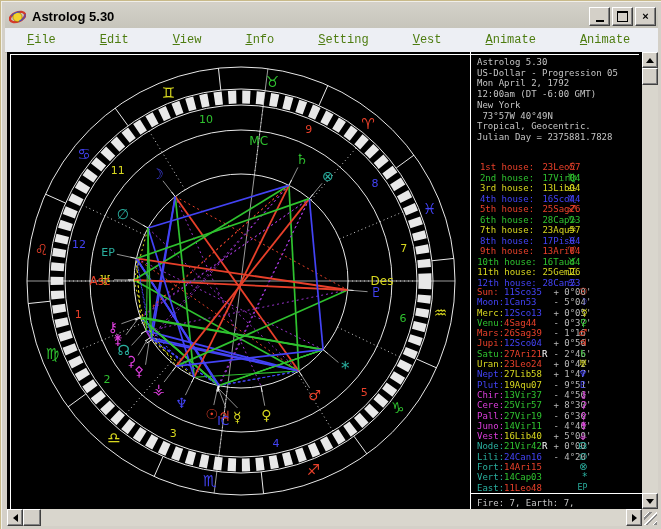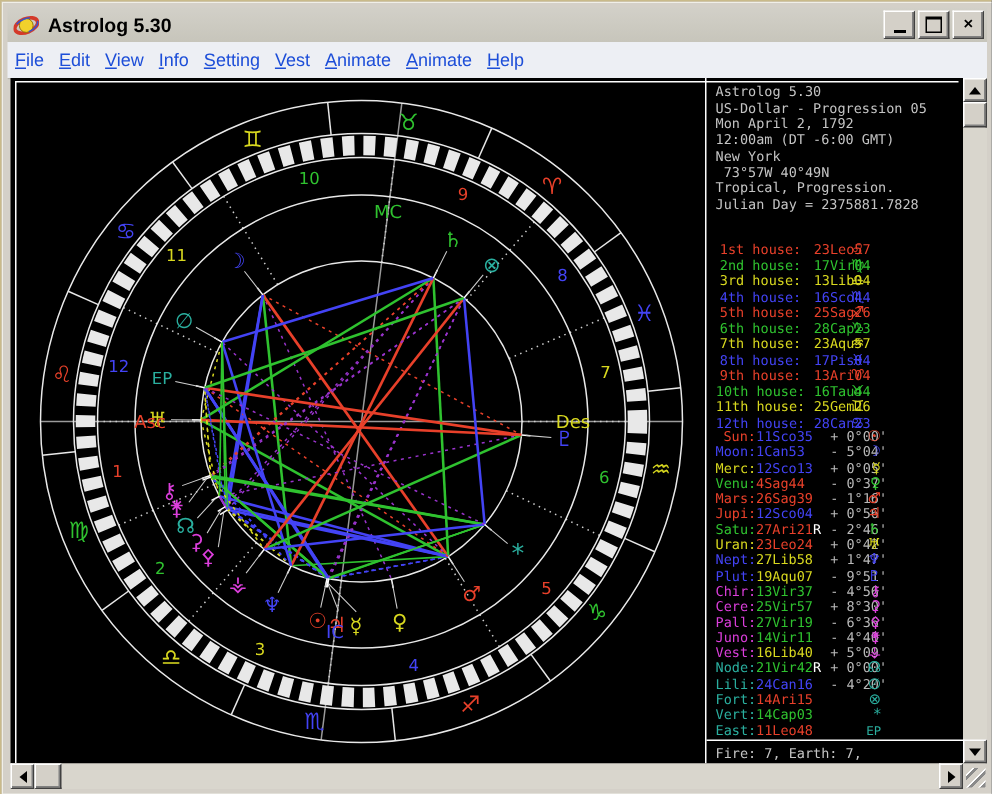--- a/index.html
+++ b/index.html
@@ -12,38 +12,38 @@
   #title-text{font-size:13px;font-weight:bold;color:#000;}
   #win-buttons{margin-left:auto;display:flex;gap:2px;padding-right:2px;}
   .wbtn{width:19px;height:17px;background:#d4d0c8;border:1px solid;
        border-color:#fff #404040 #404040 #fff;box-shadow:inset -1px -1px 0 #808080;
        display:flex;align-items:center;justify-content:center;font-size:11px;
        font-weight:bold;color:#000;line-height:1;}
   .minbar{width:8px;height:2px;background:#000;margin-top:8px;}
   .maxbox{width:9px;height:8px;border:1px solid #000;border-top:2px solid #000;}
   #menubar{position:absolute;left:4px;top:27px;right:4px;height:24px;
        background:#edeff4;border-bottom:1px solid #b9b6ac;display:flex;align-items:center;}
-  .menu-item{font-size:12px;color:#1d4ed8;padding:3px 5px;}
+  .menu-item{font-size:12px;color:#4d7c0f;padding:3px 22px;font-family:Liberation Mono, monospace;}
   .menu-item::first-letter{text-decoration:underline;}
   #canvas{position:absolute;left:6px;top:51px;width:635px;height:457px;background:#000;overflow:hidden;}
   .frameline{position:absolute;background:#fff;}
   #wheel-svg{position:absolute;left:0;top:0;}
   #panel{position:absolute;left:463px;top:0;bottom:0;width:172px;
        border-left:1px solid #fff;padding-left:6px;box-sizing:border-box;
        font-family:"DejaVu Sans Mono",monospace;font-size:9px;line-height:10.7px;
        color:#c4c4c4;white-space:pre;}
   #panel-header{position:absolute;left:6px;top:5px;}
   #panel-houses{position:absolute;left:6px;top:110px;line-height:10.5px;}
   #panel-objects{position:absolute;left:6px;top:235px;line-height:10.3px;}
   #panel-sep{position:absolute;left:0px;right:0px;top:441px;height:1px;background:#fff;}
   #panel-footer{position:absolute;left:6px;top:446px;}
   .prow{position:relative;height:10.5px;}
   .orow{position:relative;height:10.3px;}
   .hl{display:inline-block;width:60px;text-align:center;}
-  .pl{display:inline-block;width:27px;text-align:right;}
+  .pl{display:inline-block;width:27px;}
   .pv{display:inline-block;width:38px;text-align:left;}
   .pr{display:inline-block;width:6px;color:#fff;}
   .rglyph{position:absolute;right:4px;top:0;font-family:"DejaVu Sans",sans-serif;font-size:10px;}
   
   .sb{position:absolute;background:#d9d6cd;}
   #vscroll{left:641px;top:51px;width:16px;height:457px;}
   #hscroll{left:6px;top:508px;width:635px;height:17px;}
   #corner{position:absolute;left:641px;top:508px;width:16px;height:17px;
         background:#d4d0c8;}
   #grip{position:absolute;right:1px;bottom:1px;width:13px;height:13px;
@@ -294,21 +294,21 @@
         <line x1="127.00492981431177" y1="227.97288950952333" x2="121.00520625249747" y2="227.91529452874892" stroke="#fff" stroke-width="1"></line>
         <line x1="107.00585127493079" y1="227.78090624027533" x2="124.00506803340461" y2="227.94409201913612" stroke="#cfcfcf" stroke-width="0.7"></line>
         <text x="98.00626593220935" y="227.69451376911374" fill="#d8d81f" font-size="14" text-anchor="middle" dy="0.36em" font-family="&quot;DejaVu Sans&quot;,sans-serif">♅</text>
         <text x="93" y="229" fill="#e8402a" font-size="12" text-anchor="middle" dy="0.36em" font-family="&quot;DejaVu Sans&quot;,sans-serif">Asc</text>
         <text x="216.27918496103462" y="368.8819956761941" fill="#4343f5" font-size="12" text-anchor="middle" dy="0.36em" font-family="&quot;DejaVu Sans&quot;,sans-serif">IC</text>
         <text x="375" y="229.00000000000003" fill="#d8d81f" font-size="12" text-anchor="middle" dy="0.36em" font-family="&quot;DejaVu Sans&quot;,sans-serif">Des</text>
         <text x="251.72081503896547" y="89.11800432380593" fill="#2fc22f" font-size="12" text-anchor="middle" dy="0.36em" font-family="&quot;DejaVu Sans&quot;,sans-serif">MC</text>
       </svg>
 
     <div id="panel">
-      <div id="panel-header"><div>Astrolog 5.30</div><div>US-Dollar - Progression 05</div><div>Mon April 2, 1792</div><div>12:00am (DT -6:00 GMT)</div><div>New York</div><div> 73°57W 40°49N</div><div>Tropical, Progression.</div><div>Julian Day = 2375881.7828</div></div>
+      <div id="panel-header"><div>Astrolog 5.30</div><div>US-Dollar - Progression 05</div><div>Mon April 2, 1792</div><div>12:00am (DT -6:00 GMT)</div><div>New York</div><div> 73°57W 40°49N</div><div>Tropical, Geocentric.</div><div>Julian Day = 2375881.7828</div></div>
       <div id="panel-houses"><div class="prow" style="color: rgb(232, 64, 42);"><span class="hl">1st house:</span><span> 23Leo57</span><span class="rglyph">♌</span></div><div class="prow" style="color: rgb(47, 194, 47);"><span class="hl">2nd house:</span><span> 17Vir04</span><span class="rglyph">♍</span></div><div class="prow" style="color: rgb(216, 216, 31);"><span class="hl">3rd house:</span><span> 13Lib04</span><span class="rglyph">♎</span></div><div class="prow" style="color: rgb(67, 67, 245);"><span class="hl">4th house:</span><span> 16Sco44</span><span class="rglyph">♏</span></div><div class="prow" style="color: rgb(232, 64, 42);"><span class="hl">5th house:</span><span> 25Sag26</span><span class="rglyph">♐</span></div><div class="prow" style="color: rgb(47, 194, 47);"><span class="hl">6th house:</span><span> 28Cap23</span><span class="rglyph">♑</span></div><div class="prow" style="color: rgb(216, 216, 31);"><span class="hl">7th house:</span><span> 23Aqu57</span><span class="rglyph">♒</span></div><div class="prow" style="color: rgb(67, 67, 245);"><span class="hl">8th house:</span><span> 17Pis04</span><span class="rglyph">♓</span></div><div class="prow" style="color: rgb(232, 64, 42);"><span class="hl">9th house:</span><span> 13Ari04</span><span class="rglyph">♈</span></div><div class="prow" style="color: rgb(47, 194, 47);"><span class="hl">10th house:</span><span> 16Tau44</span><span class="rglyph">♉</span></div><div class="prow" style="color: rgb(216, 216, 31);"><span class="hl">11th house:</span><span> 25Gem26</span><span class="rglyph">♊</span></div><div class="prow" style="color: rgb(67, 67, 245);"><span class="hl">12th house:</span><span> 28Can23</span><span class="rglyph">♋</span></div></div>
       <div id="panel-objects"><div class="orow"><span class="pl" style="color: rgb(232, 64, 42);">Sun:</span><span class="pv" style="color: rgb(67, 67, 245);">11Sco35</span><span class="pr"> </span><span style="color: rgb(184, 184, 184);"> + 0°00'</span><span class="rglyph" style="color: rgb(232, 64, 42);">☉</span></div><div class="orow"><span class="pl" style="color: rgb(67, 67, 245);">Moon:</span><span class="pv" style="color: rgb(67, 67, 245);">1Can53</span><span class="pr"> </span><span style="color: rgb(184, 184, 184);"> - 5°04'</span><span class="rglyph" style="color: rgb(67, 67, 245);">☽</span></div><div class="orow"><span class="pl" style="color: rgb(216, 216, 31);">Merc:</span><span class="pv" style="color: rgb(67, 67, 245);">12Sco13</span><span class="pr"> </span><span style="color: rgb(184, 184, 184);"> + 0°05'</span><span class="rglyph" style="color: rgb(216, 216, 31);">☿</span></div><div class="orow"><span class="pl" style="color: rgb(47, 194, 47);">Venu:</span><span class="pv" style="color: rgb(232, 64, 42);">4Sag44</span><span class="pr"> </span><span style="color: rgb(184, 184, 184);"> - 0°37'</span><span class="rglyph" style="color: rgb(47, 194, 47);">♀</span></div><div class="orow"><span class="pl" style="color: rgb(232, 64, 42);">Mars:</span><span class="pv" style="color: rgb(232, 64, 42);">26Sag39</span><span class="pr"> </span><span style="color: rgb(184, 184, 184);"> - 1°16'</span><span class="rglyph" style="color: rgb(232, 64, 42);">♂</span></div><div class="orow"><span class="pl" style="color: rgb(232, 64, 42);">Jupi:</span><span class="pv" style="color: rgb(67, 67, 245);">12Sco04</span><span class="pr"> </span><span style="color: rgb(184, 184, 184);"> + 0°56'</span><span class="rglyph" style="color: rgb(232, 64, 42);">♃</span></div><div class="orow"><span class="pl" style="color: rgb(47, 194, 47);">Satu:</span><span class="pv" style="color: rgb(232, 64, 42);">27Ari21</span><span class="pr">R</span><span style="color: rgb(184, 184, 184);"> - 2°46'</span><span class="rglyph" style="color: rgb(47, 194, 47);">♄</span></div><div class="orow"><span class="pl" style="color: rgb(216, 216, 31);">Uran:</span><span class="pv" style="color: rgb(232, 64, 42);">23Leo24</span><span class="pr"> </span><span style="color: rgb(184, 184, 184);"> + 0°42'</span><span class="rglyph" style="color: rgb(216, 216, 31);">♅</span></div><div class="orow"><span class="pl" style="color: rgb(67, 67, 245);">Nept:</span><span class="pv" style="color: rgb(216, 216, 31);">27Lib58</span><span class="pr"> </span><span style="color: rgb(184, 184, 184);"> + 1°47'</span><span class="rglyph" style="color: rgb(67, 67, 245);">♆</span></div><div class="orow"><span class="pl" style="color: rgb(67, 67, 245);">Plut:</span><span class="pv" style="color: rgb(216, 216, 31);">19Aqu07</span><span class="pr"> </span><span style="color: rgb(184, 184, 184);"> - 9°51'</span><span class="rglyph" style="color: rgb(67, 67, 245);">♇</span></div><div class="orow"><span class="pl" style="color: rgb(220, 62, 220);">Chir:</span><span class="pv" style="color: rgb(47, 194, 47);">13Vir37</span><span class="pr"> </span><span style="color: rgb(184, 184, 184);"> - 4°56'</span><span class="rglyph" style="color: rgb(220, 62, 220);">⚷</span></div><div class="orow"><span class="pl" style="color: rgb(220, 62, 220);">Cere:</span><span class="pv" style="color: rgb(47, 194, 47);">25Vir57</span><span class="pr"> </span><span style="color: rgb(184, 184, 184);"> + 8°30'</span><span class="rglyph" style="color: rgb(220, 62, 220);">⚳</span></div><div class="orow"><span class="pl" style="color: rgb(220, 62, 220);">Pall:</span><span class="pv" style="color: rgb(47, 194, 47);">27Vir19</span><span class="pr"> </span><span style="color: rgb(184, 184, 184);"> - 6°36'</span><span class="rglyph" style="color: rgb(220, 62, 220);">⚴</span></div><div class="orow"><span class="pl" style="color: rgb(220, 62, 220);">Juno:</span><span class="pv" style="color: rgb(47, 194, 47);">14Vir11</span><span class="pr"> </span><span style="color: rgb(184, 184, 184);"> - 4°40'</span><span class="rglyph" style="color: rgb(220, 62, 220);">⚵</span></div><div class="orow"><span class="pl" style="color: rgb(220, 62, 220);">Vest:</span><span class="pv" style="color: rgb(216, 216, 31);">16Lib40</span><span class="pr"> </span><span style="color: rgb(184, 184, 184);"> + 5°09'</span><span class="rglyph" style="color: rgb(220, 62, 220);">⚶</span></div><div class="orow"><span class="pl" style="color: rgb(42, 175, 159);">Node:</span><span class="pv" style="color: rgb(47, 194, 47);">21Vir42</span><span class="pr">R</span><span style="color: rgb(184, 184, 184);"> + 0°00'</span><span class="rglyph" style="color: rgb(42, 175, 159);">☊</span></div><div class="orow"><span class="pl" style="color: rgb(42, 175, 159);">Lili:</span><span class="pv" style="color: rgb(67, 67, 245);">24Can16</span><span class="pr"> </span><span style="color: rgb(184, 184, 184);"> - 4°20'</span><span class="rglyph" style="color: rgb(42, 175, 159);">∅</span></div><div class="orow"><span class="pl" style="color: rgb(42, 175, 159);">Fort:</span><span class="pv" style="color: rgb(232, 64, 42);">14Ari15</span><span class="pr"> </span><span style="color: rgb(184, 184, 184);"> </span><span class="rglyph" style="color: rgb(42, 175, 159);">⊗</span></div><div class="orow"><span class="pl" style="color: rgb(42, 175, 159);">Vert:</span><span class="pv" style="color: rgb(47, 194, 47);">14Cap03</span><span class="pr"> </span><span style="color: rgb(184, 184, 184);"> </span><span class="rglyph" style="color: rgb(42, 175, 159);">*</span></div><div class="orow"><span class="pl" style="color: rgb(42, 175, 159);">East:</span><span class="pv" style="color: rgb(232, 64, 42);">11Leo48</span><span class="pr"> </span><span style="color: rgb(184, 184, 184);"> </span><span class="rglyph" style="color: rgb(42, 175, 159); font-size: 8px;">EP</span></div></div>
       <div id="panel-sep"></div>
       <div id="panel-footer">Fire: 7, Earth: 7,</div>
     </div>
   </div>
 
   <div id="vscroll" class="sb">
     <div class="sbtn" style="left:0;top:0;">
         <div class="tri tri-up"></div>

